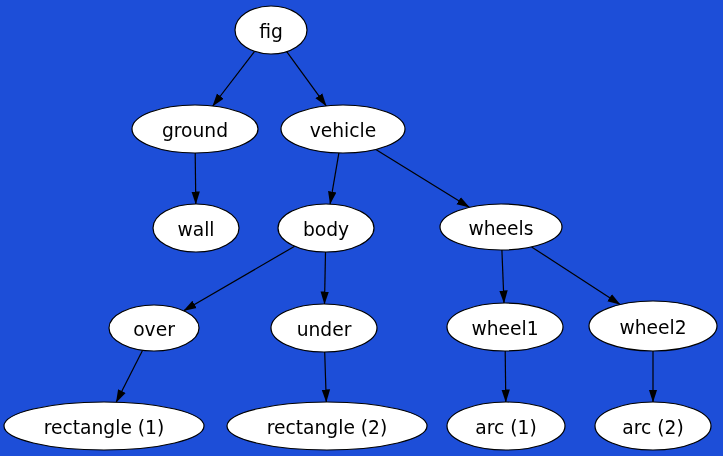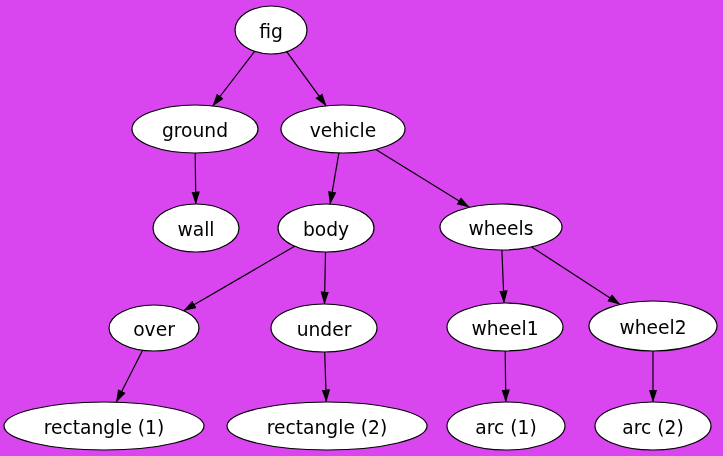--- a/index.html
+++ b/index.html
@@ -4,21 +4,21 @@
 <style>
   html, body {
     margin: 0;
     padding: 0;
     background: #ffffff;
   }
   .canvas {
     position: relative;
     width: 723px;
     height: 456px;
-    background: #d946ef;
+    background: #1d4ed8;
     overflow: hidden;
   }
   svg.graph {
     display: block;
     width: 723px;
     height: 456px;
   }
   .edge {
     stroke-width: 1.2;
     fill: none;

